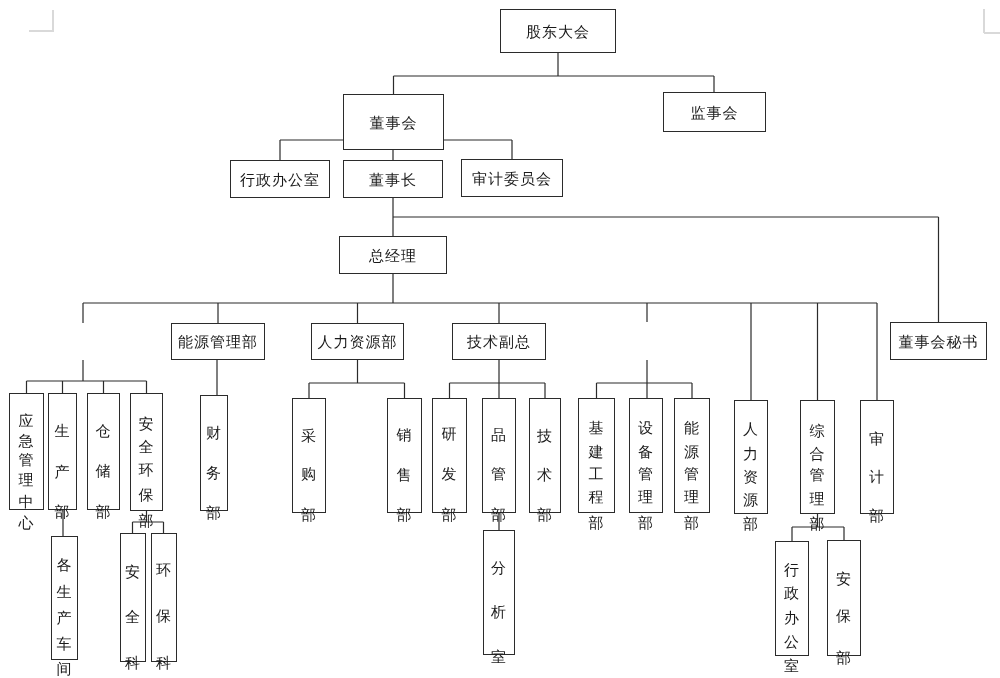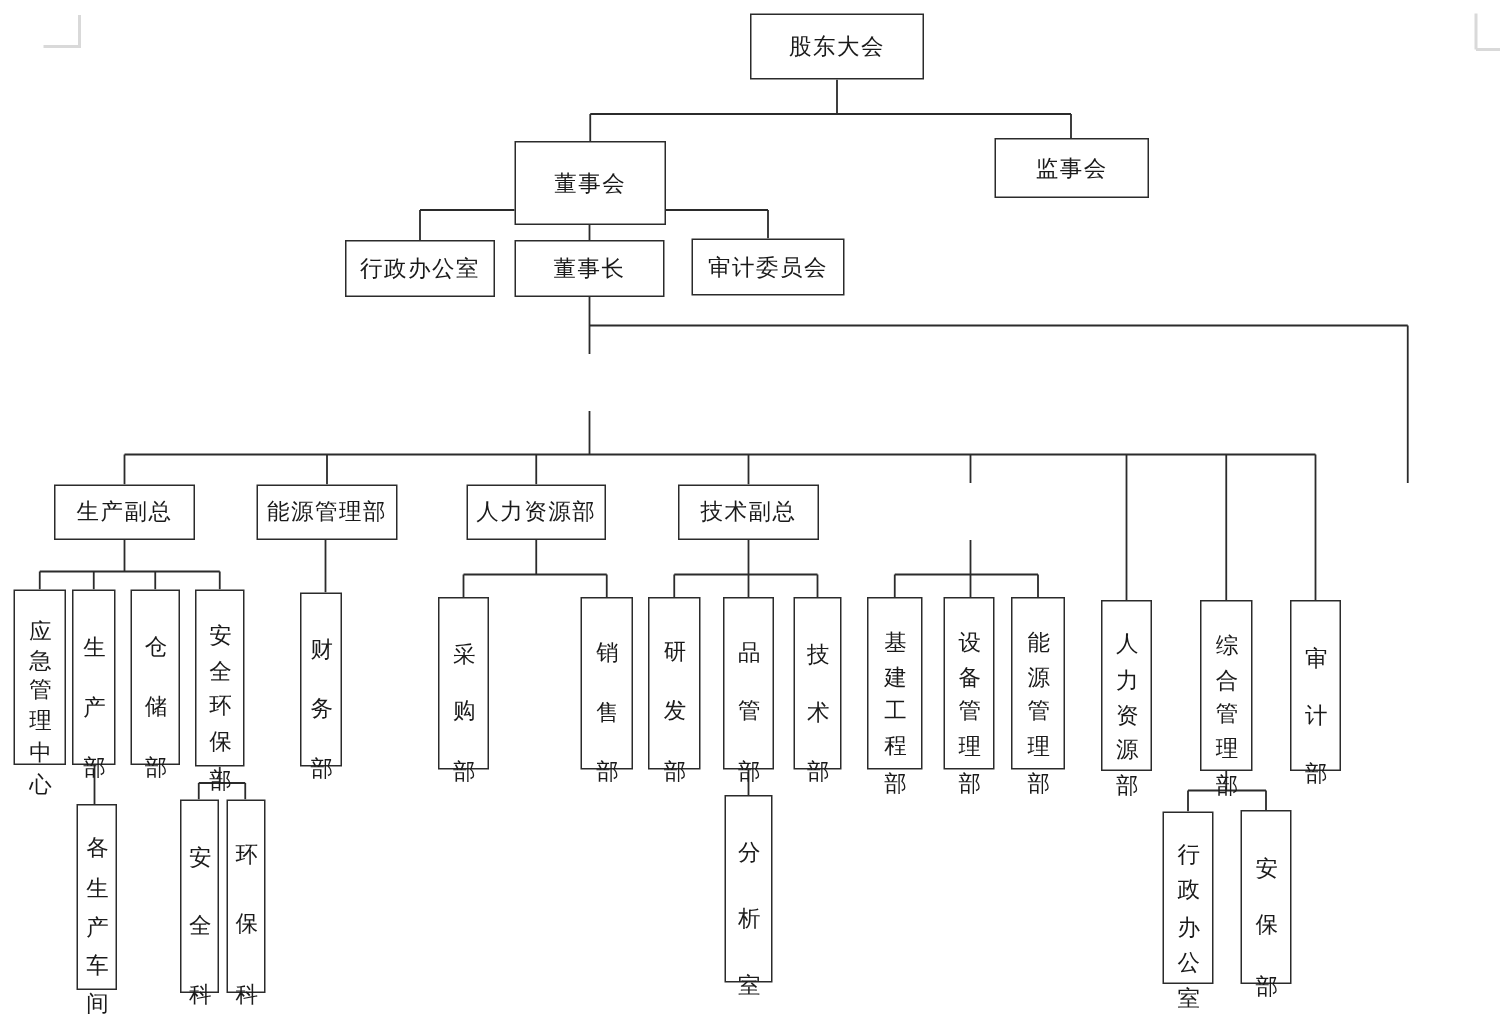--- a/index.html
+++ b/index.html
@@ -67,24 +67,27 @@
   <div class="node h" style="left:230px;top:160px;width:100px;height:38px">
     <span class="lbl">行政办公室</span>
     </div>
   <div class="node h" style="left:461px;top:159px;width:102px;height:38px">
     <span class="lbl">审计委员会</span>
     </div>
   <div class="node h" style="left:343px;top:160px;width:100px;height:38px">
     <span class="lbl">董事长</span>
     </div>
 
+  <div class="node h" style="left:339px;top:236px;width:108px;height:38px">
+    <span class="lbl">总经理</span>
+    </div>
+  <div class="node h" style="left:890px;top:322px;width:97px;height:38px">
+    <span class="lbl">董事会秘书</span>
+    </div>
 
-  <div class="node h" style="left:36px;top:323px;width:94px;height:37px">
-    <span class="lbl">生产副总</span>
-    </div>
   <div class="node h" style="left:171px;top:323px;width:94px;height:37px">
     <span class="lbl">能源管理部</span>
     </div>
   <div class="node h" style="left:311px;top:323px;width:93px;height:37px">
     <span class="lbl">人力资源部</span>
     </div>
   <div class="node h" style="left:452px;top:323px;width:94px;height:37px">
     <span class="lbl">技术副总</span>
     </div>
 

